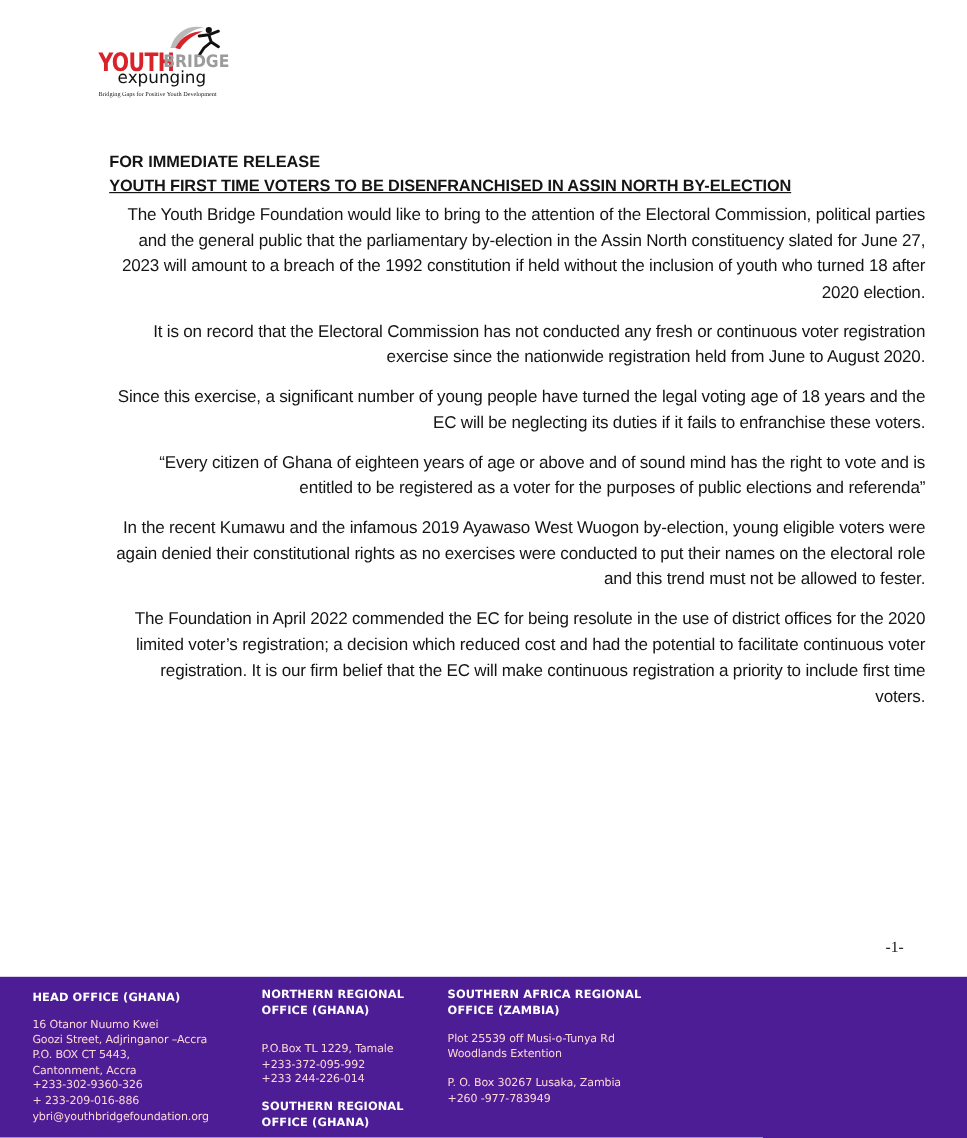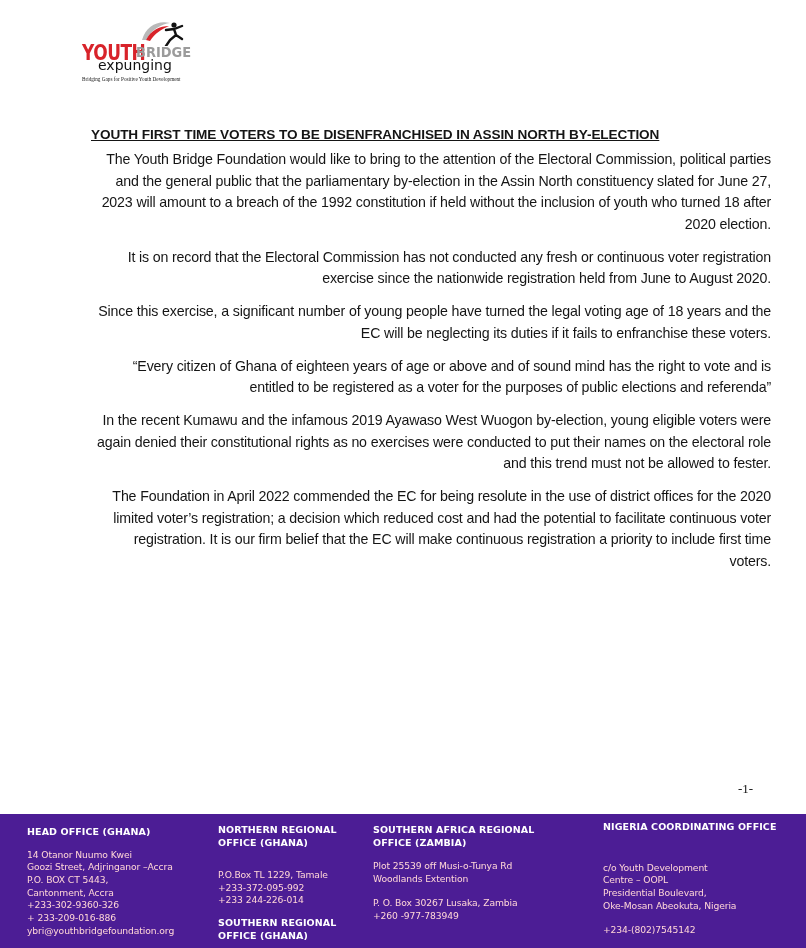--- a/index.html
+++ b/index.html
@@ -167,37 +167,38 @@
     <circle cx="38" cy="5" r="2.6" fill="#111"></circle>
     <path d="M30 10 L38 9 L46 6 M38 9 L40 15 L46 19 M40 15 L34 20 L30 26" stroke="#111" stroke-width="2.4" fill="none" stroke-linecap="round"></path>
   </svg>
   <div class="word-youth">YOUTH</div>
   <div class="word-bridge">BRIDGE</div>
   <div class="word-foundation">expunging</div>
   <div class="tagline">Bridging Gaps for Positive Youth Development</div>
 </div>
 
 <div class="content">
+  <p class="release">FOR IMMEDIATE RELEASE</p>
   <p class="headline">YOUTH FIRST TIME VOTERS TO BE DISENFRANCHISED IN ASSIN NORTH BY-ELECTION</p>
   <p class="para">The Youth Bridge Foundation would like to bring to the attention of the Electoral Commission, political parties and the general public that the parliamentary by-election in the Assin North constituency slated for June 27, 2023 will amount to a breach of the 1992 constitution if held without the inclusion of youth who turned 18 after 2020 election.</p>
   <p class="para">It is on record that the Electoral Commission has not conducted any fresh or continuous voter registration exercise since the nationwide registration held from June to August 2020.</p>
   <p class="para">Since this exercise, a significant number of young people have turned the legal voting age of 18 years and the EC will be neglecting its duties if it fails to enfranchise these voters.</p>
   <p class="para">“Every citizen of Ghana of eighteen years of age or above and of sound mind has the right to vote and is entitled to be registered as a voter for the purposes of public elections and referenda”</p>
   <p class="para">In the recent Kumawu and the infamous 2019 Ayawaso West Wuogon by-election, young eligible voters were again denied their constitutional rights as no exercises were conducted to put their names on the electoral role and this trend must not be allowed to fester.</p>
   <p class="para">The Foundation in April 2022 commended the EC for being resolute in the use of district offices for the 2020 limited voter’s registration; a decision which reduced cost and had the potential to facilitate continuous voter registration. It is our firm belief that the EC will make continuous registration a priority to include first time voters.</p>
 </div>
 
 <div class="page-number">-1-</div>
 
 <div class="footer">
 
   <div class="col col-head">
     <div class="heading">HEAD OFFICE (GHANA)</div>
     <div class="lines">
-      <div class="line">14 Otanor Nuumo Kwei</div>
+      <div class="line">16 Otanor Nuumo Kwei</div>
       <div class="line">Goozi Street, Adjringanor –Accra</div>
       <div class="line">P.O. BOX CT 5443,</div>
       <div class="line">Cantonment, Accra</div>
       <div class="line">+233-302-9360-326</div>
       <div class="line">+ 233-209-016-886</div>
       <div class="line">ybri@youthbridgefoundation.org</div>
     </div>
   </div>
 
   <div class="col col-north">
@@ -224,26 +225,14 @@
     <div class="lines">
       <div class="line">Plot 25539 off Musi-o-Tunya Rd</div>
       <div class="line">Woodlands Extention</div>
     </div>
     <div class="lines second">
       <div class="line">P. O. Box 30267 Lusaka, Zambia</div>
       <div class="line">+260 -977-783949</div>
     </div>
   </div>
 
-  <div class="col col-nigeria">
-    <div class="heading">NIGERIA COORDINATING OFFICE</div>
-    <div class="lines">
-      <div class="line">c/o Youth Development</div>
-      <div class="line">Centre – OOPL</div>
-      <div class="line">Presidential Boulevard,</div>
-      <div class="line">Oke-Mosan Abeokuta, Nigeria</div>
-    </div>
-    <div class="lines second">
-      <div class="line">+234-(802)7545142</div>
-    </div>
-  </div>
 
 </div>
 
 </body></html>

